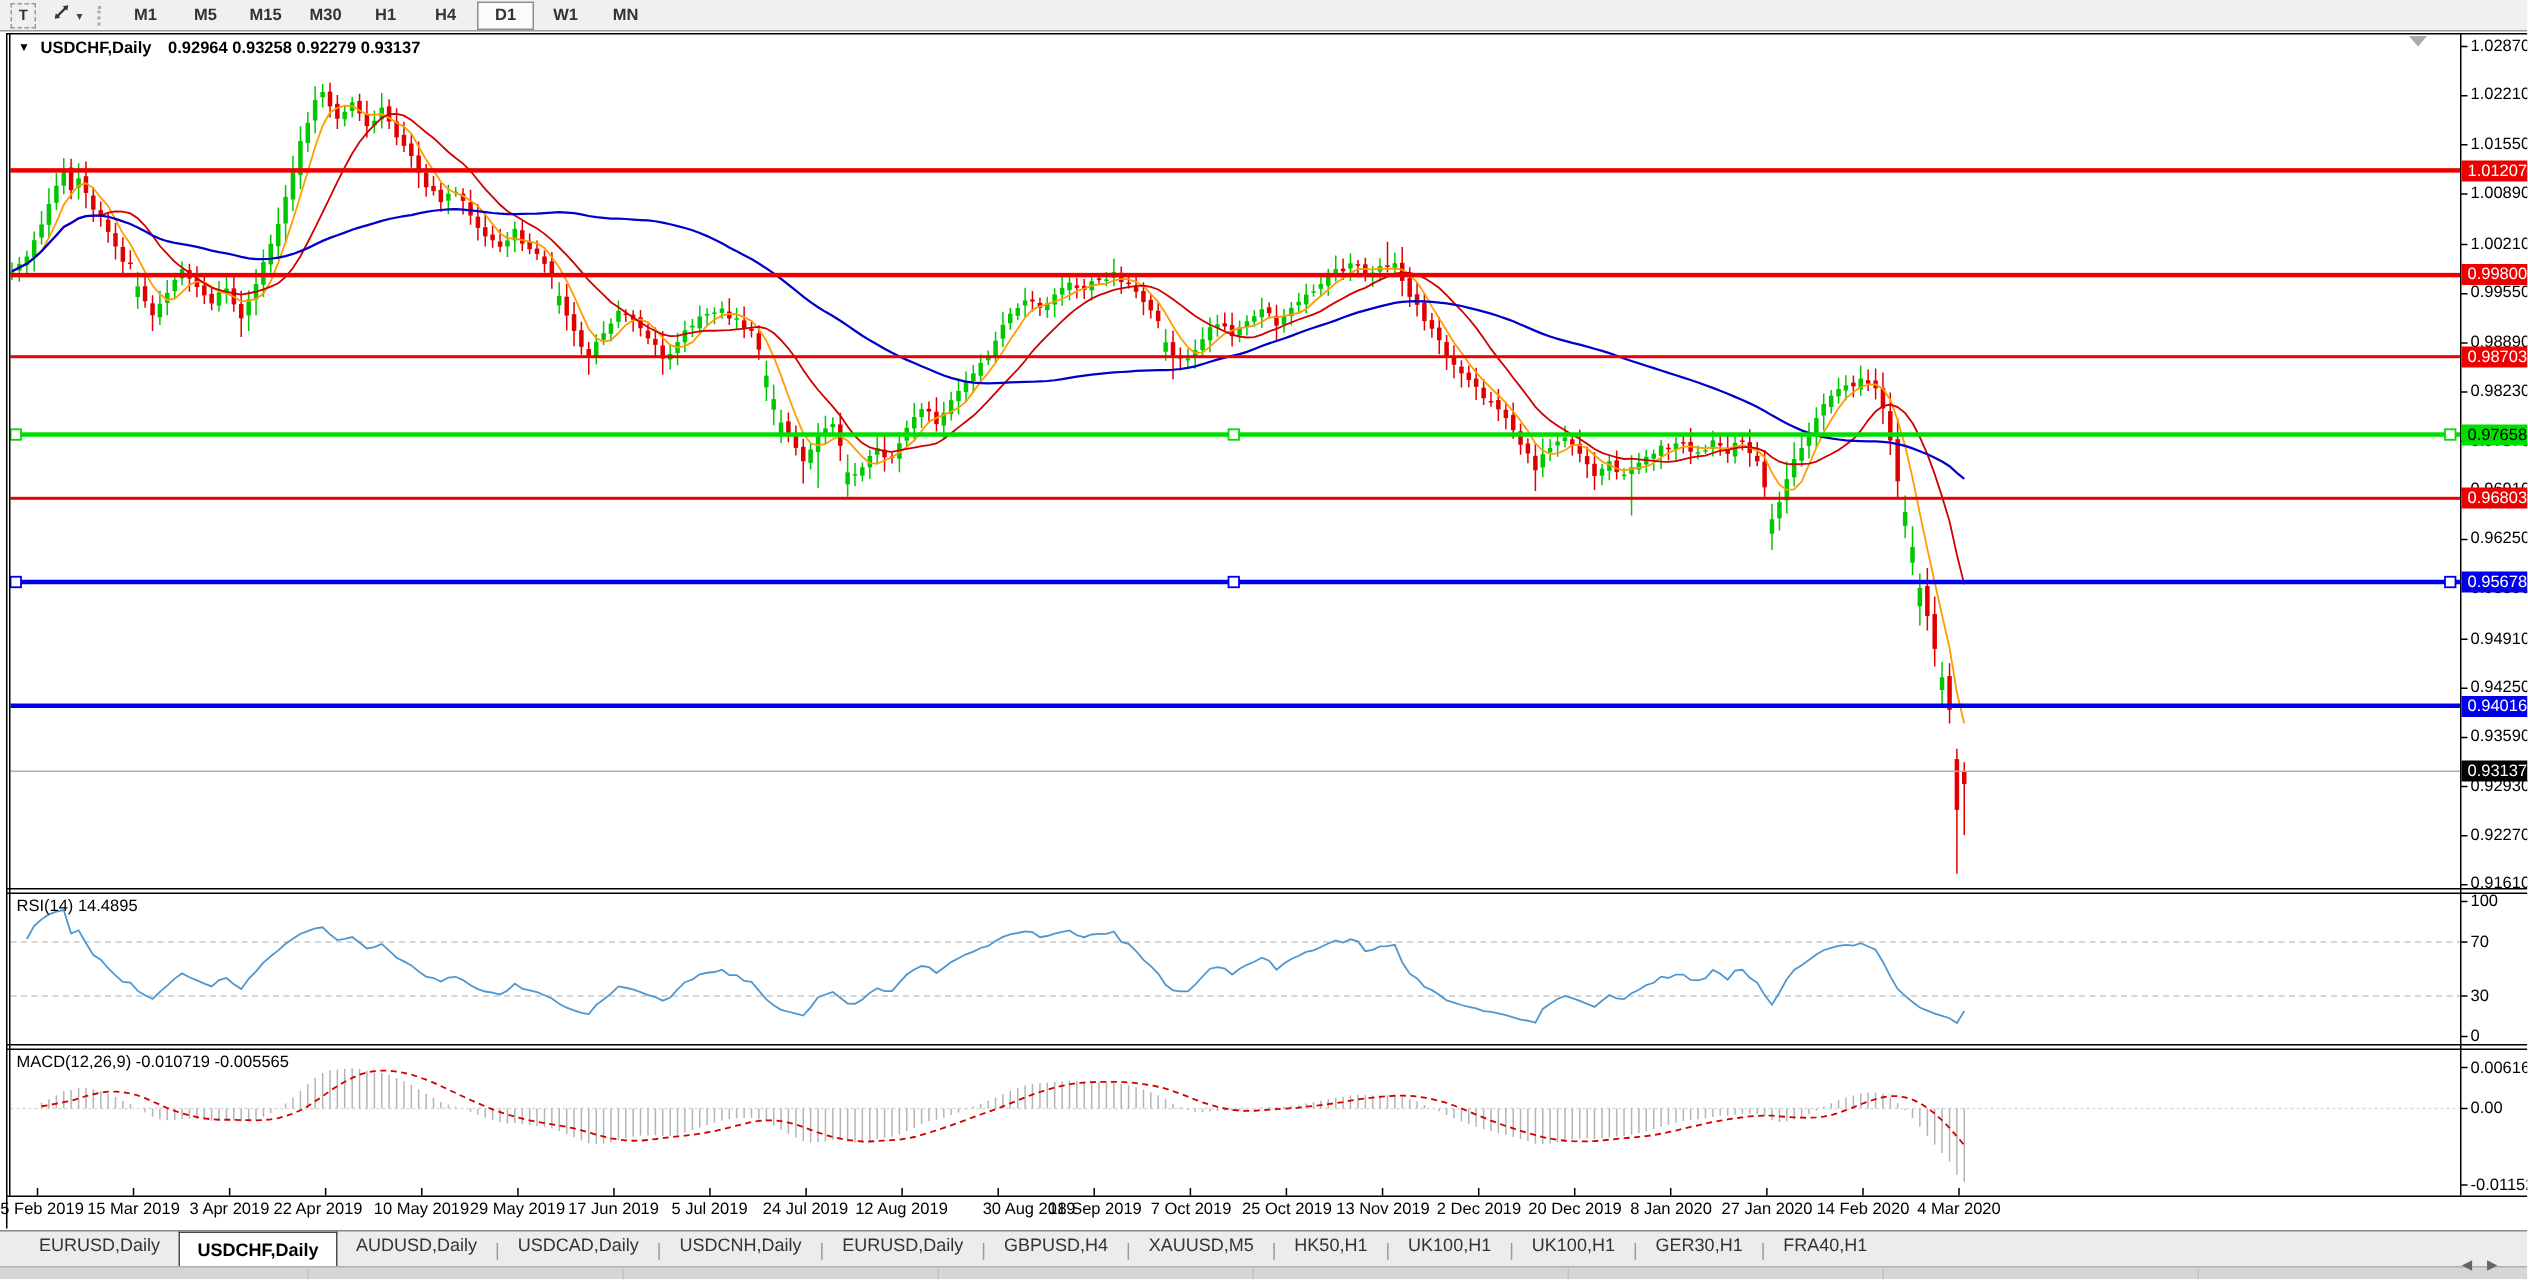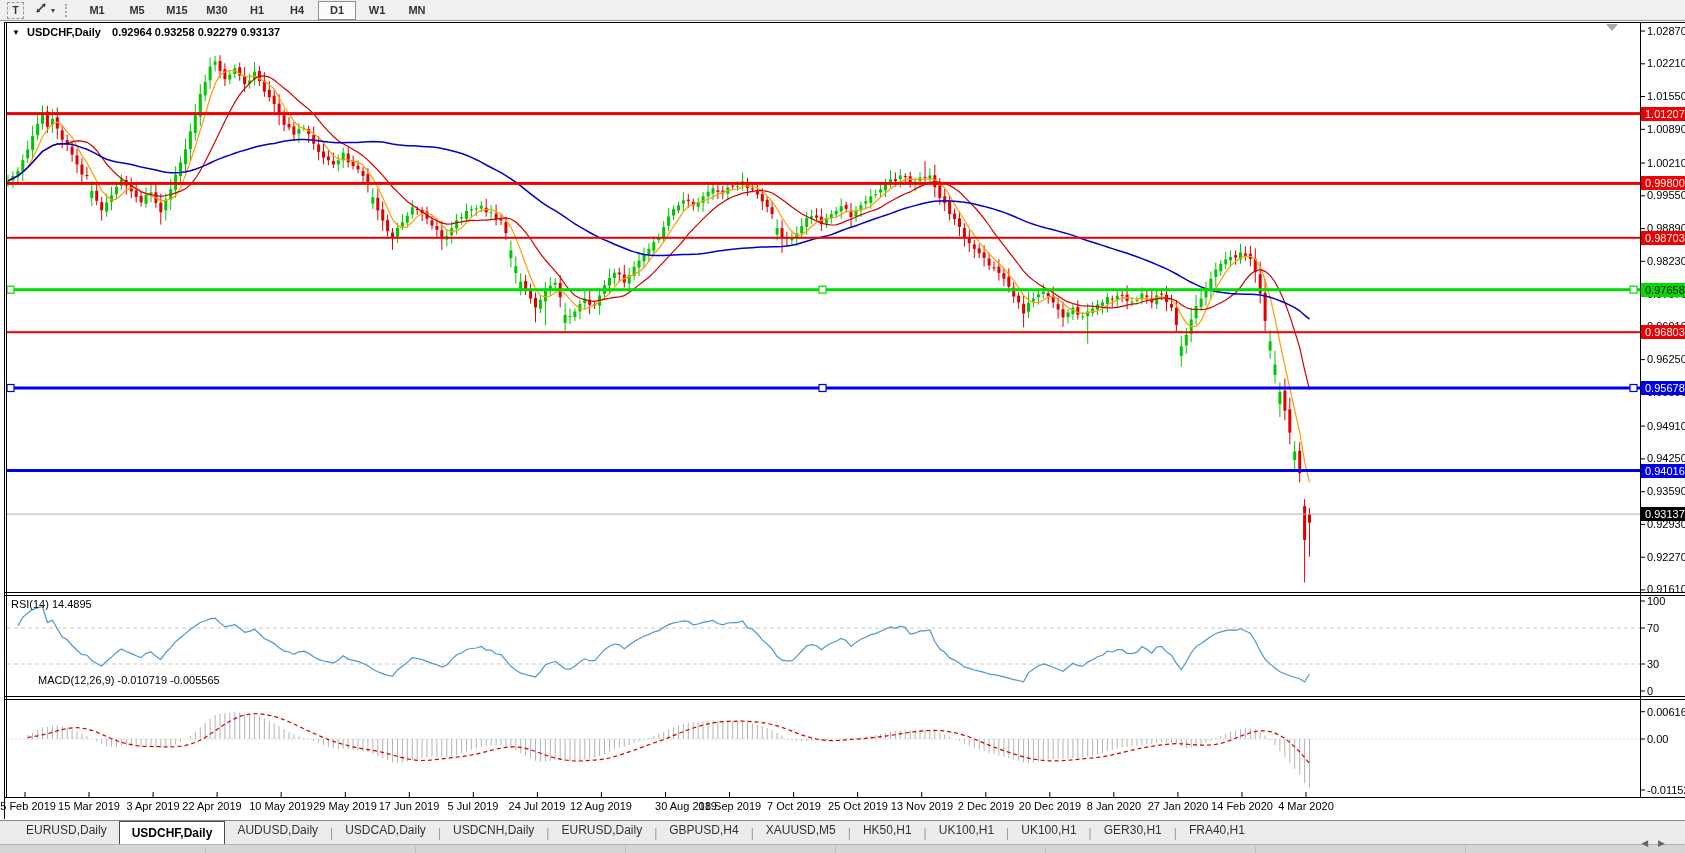--- a/index.html
+++ b/index.html
@@ -391,21 +391,21 @@
       <path d="M1606 24 L1618 24 L1612 31 Z" fill="#aaaaaa"></path>
     </svg>
 
   <div class="chart-title">
     <span class="tri">▼</span>
     <span>USDCHF,Daily</span>
     <span style="margin-left:8px;">0.92964 0.93258 0.92279 0.93137</span>
   </div>
 
   <div class="ind-label" style="left:11px;top:598px;">RSI(14) 14.4895</div>
-  <div class="ind-label" style="left:11px;top:674px;margin-left:27px;">MACD(12,26,9) -0.010719 -0.005565</div>
+  <div class="ind-label" style="left:11px;top:702px;">MACD(12,26,9) -0.010719 -0.005565</div>
 
   <div id="labels">
       <div class="yl" style="top: 25px;">1.02870</div>
       <div class="yl" style="top: 57px;">1.02210</div>
       <div class="yl" style="top: 90px;">1.01550</div>
       <div class="yl" style="top: 123px;">1.00890</div>
       <div class="yl" style="top: 157px;">1.00210</div>
       <div class="yl" style="top: 189px;">0.99550</div>
       <div class="yl" style="top: 222px;">0.98890</div>
       <div class="yl" style="top: 255px;">0.98230</div>

